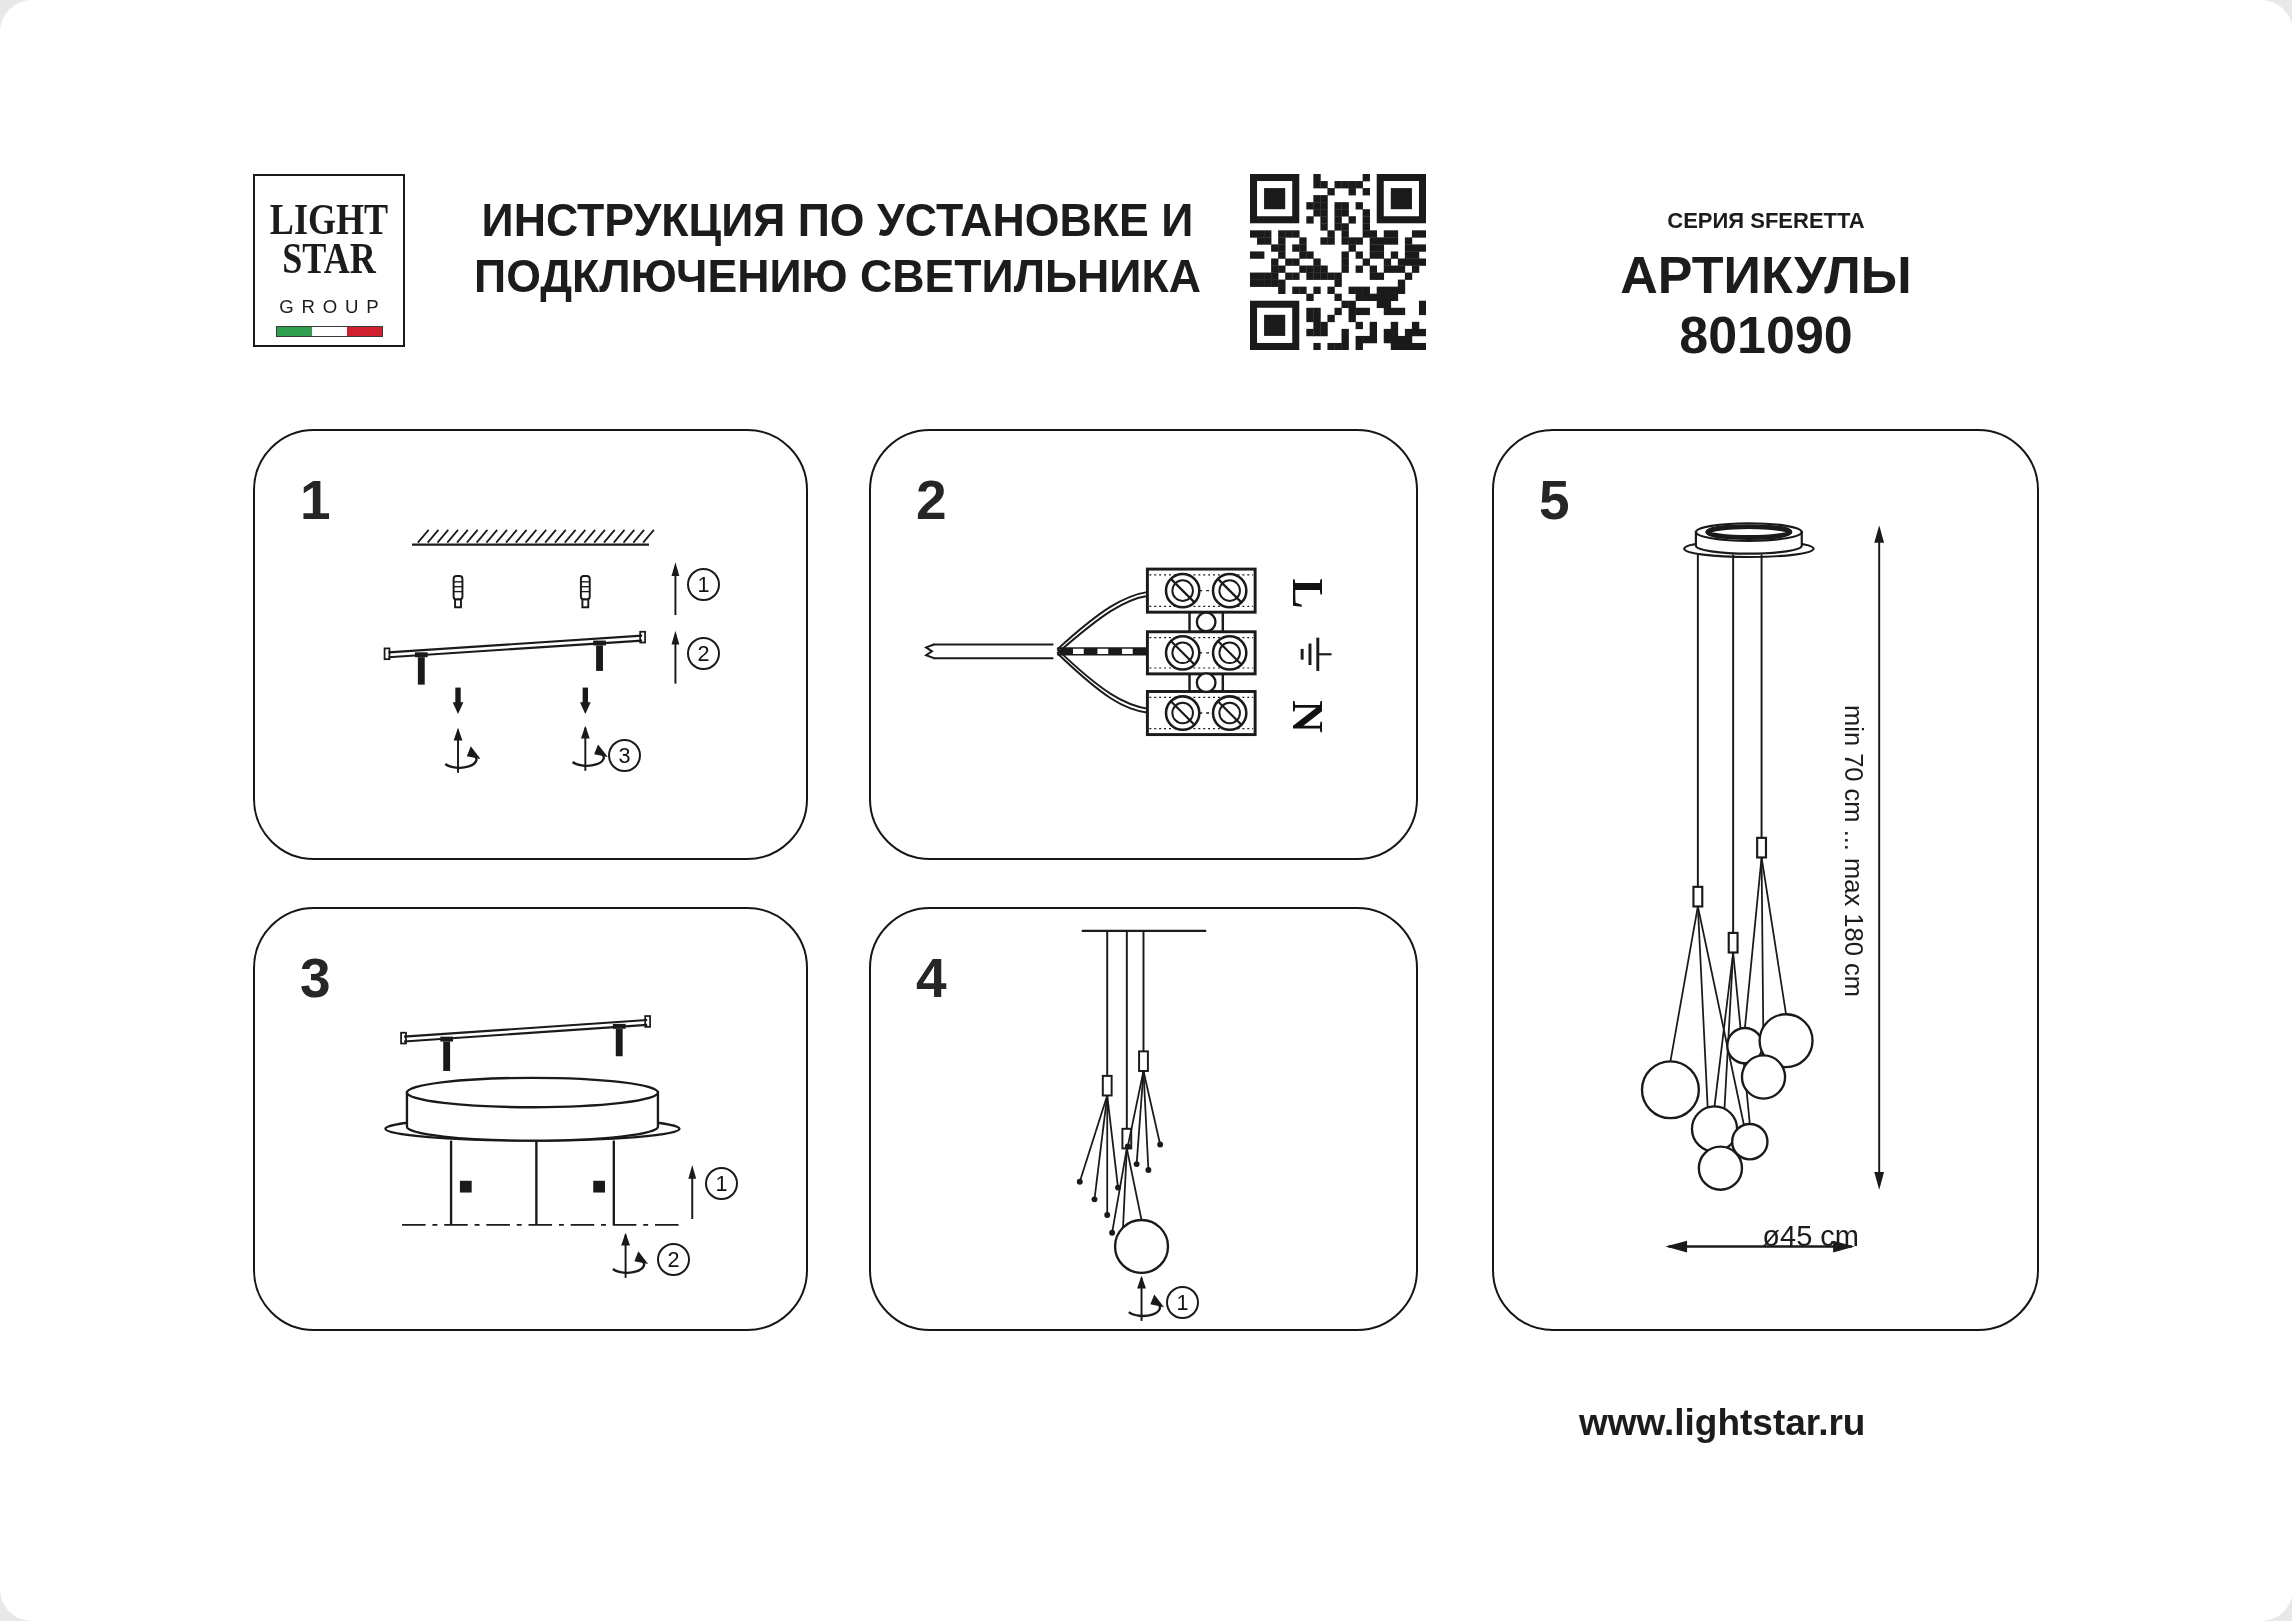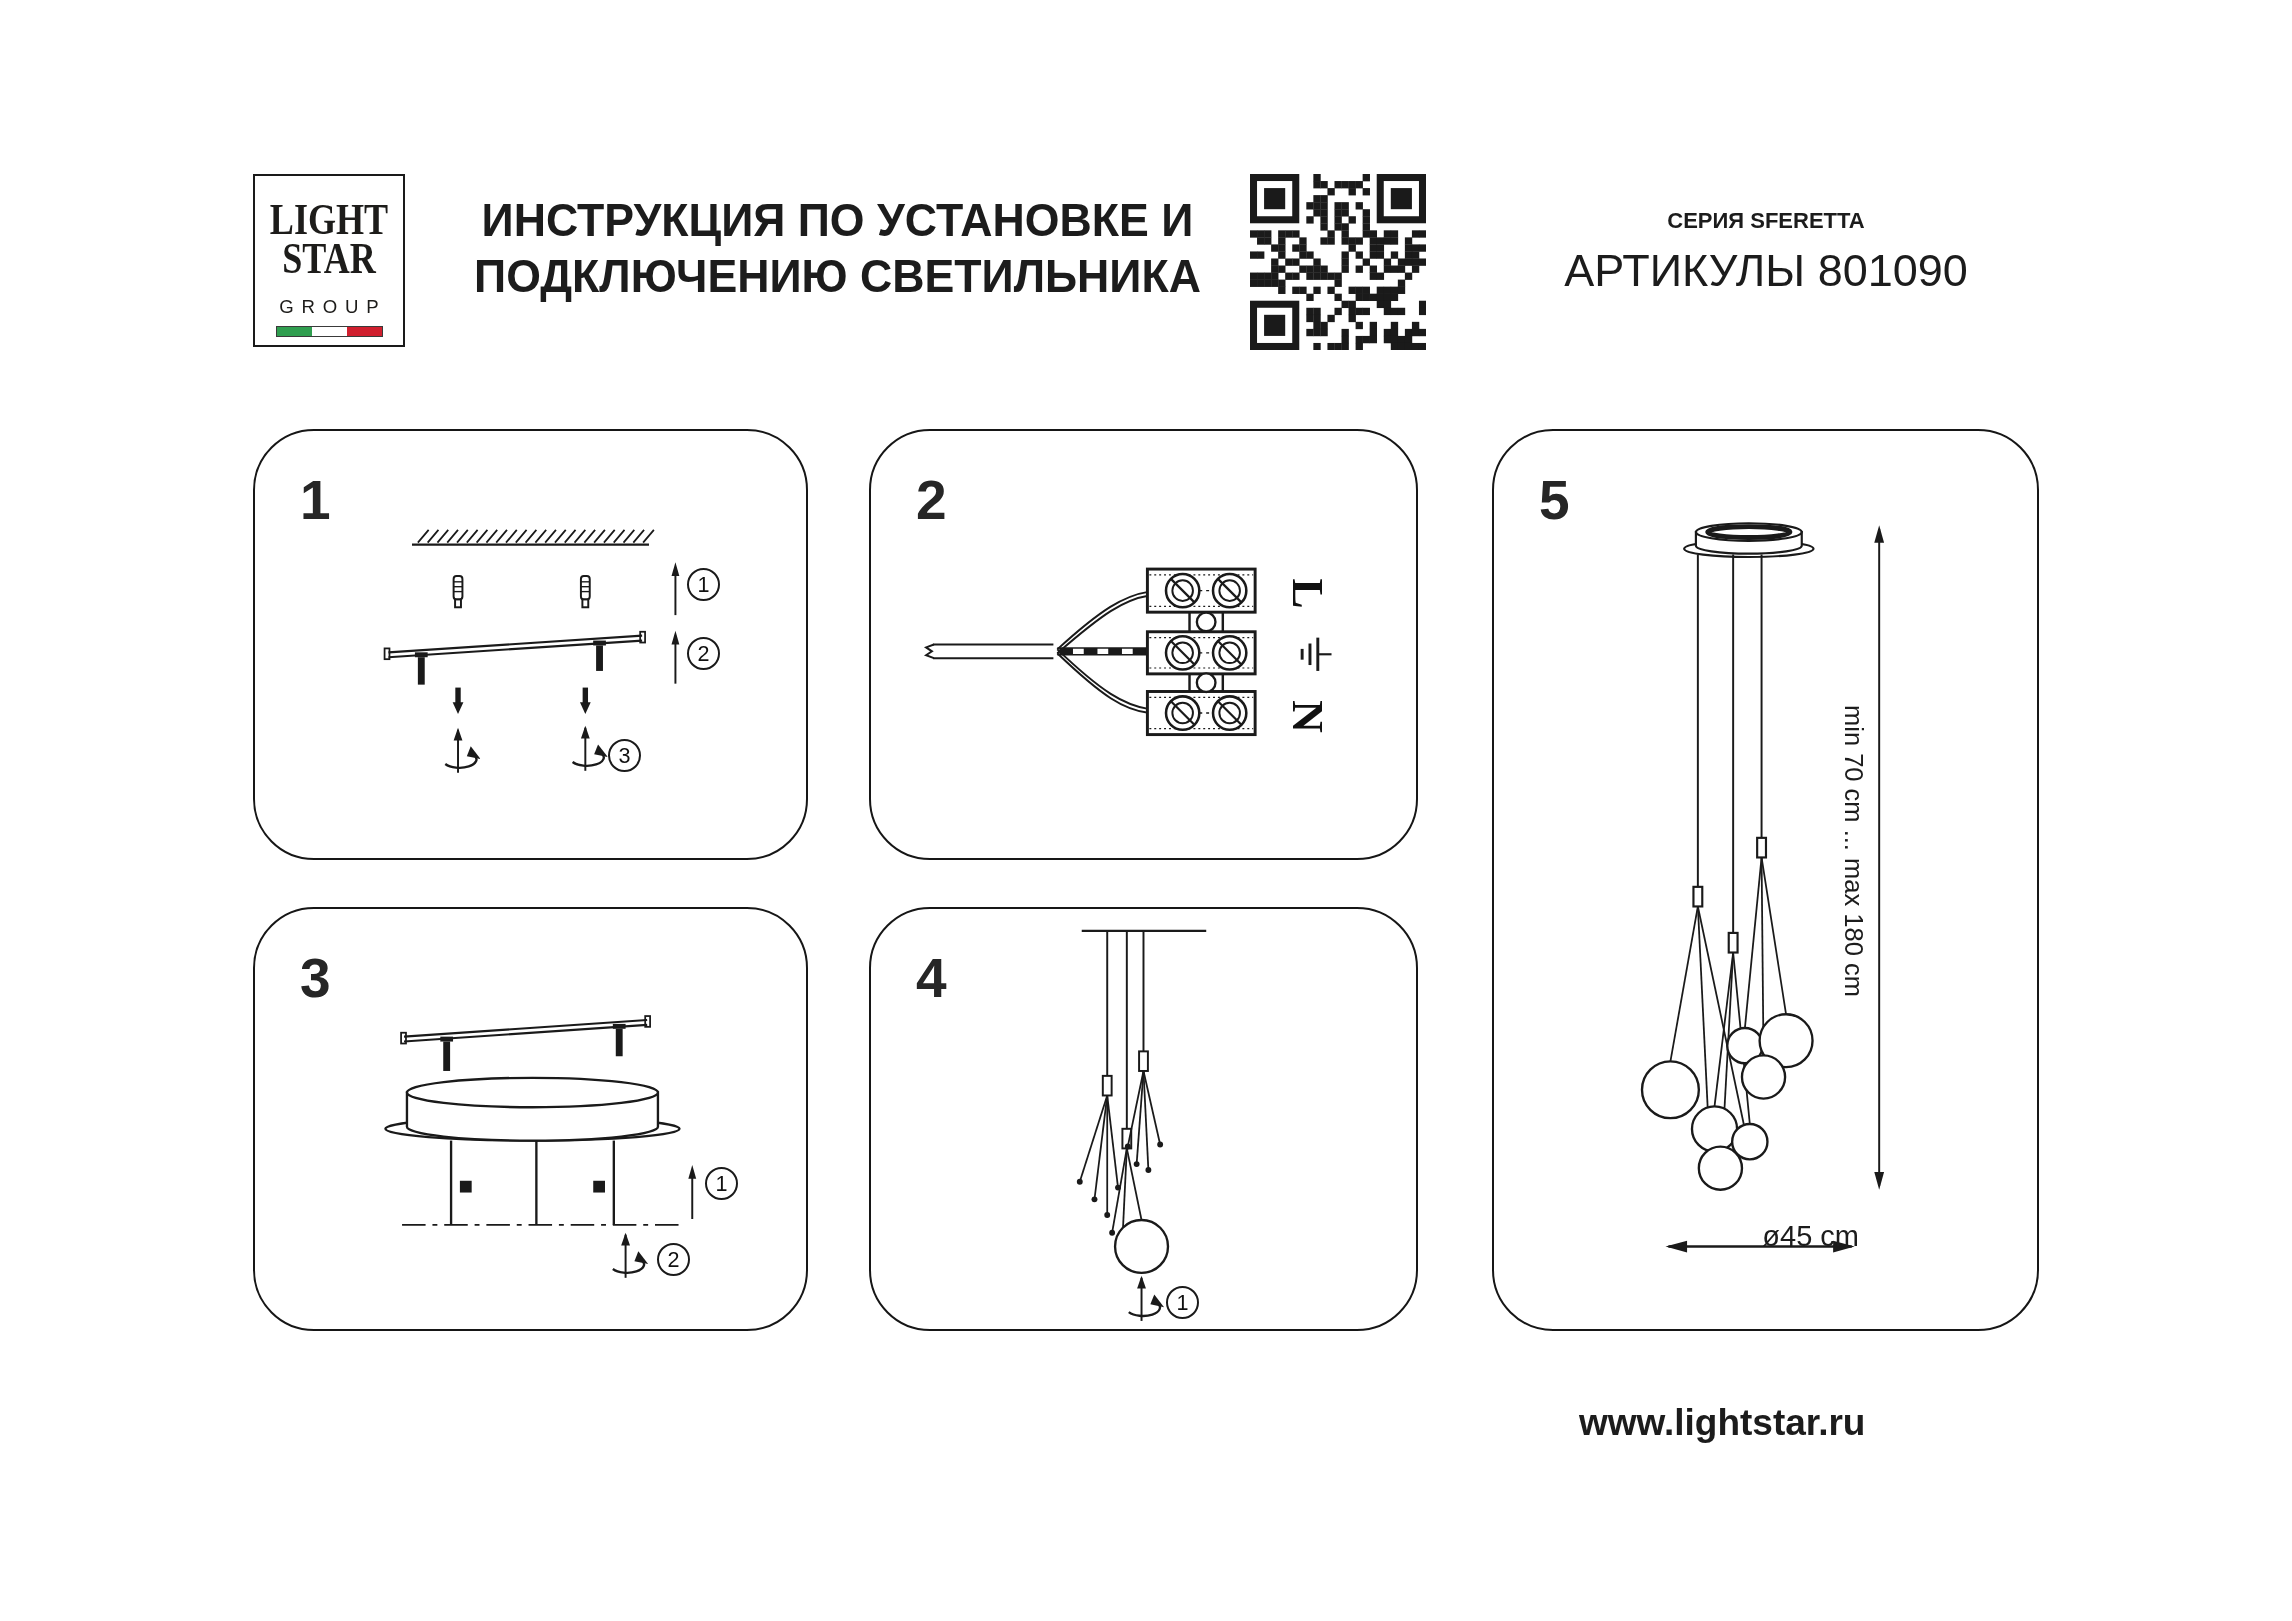--- a/index.html
+++ b/index.html
@@ -1,32 +1,32 @@
 <!DOCTYPE html>
 <html><head>
 <meta charset="utf-8">
 <style>
   html,body{margin:0;padding:0;background:#e8e8e8;}
   #sheet{position:relative;width:2293px;height:1621px;background:#ffffff;overflow:hidden;
-         font-family:"Liberation Sans",sans-serif;color:#1a1a1a;}
+         font-family:"Liberation Sans",sans-serif;color:#1a1a1a;border-radius:32px;}
   .abs{position:absolute;}
   
   #logo-box{left:253px;top:174px;width:152px;height:173px;border:2.5px solid #1a1a1a;
             box-sizing:border-box;text-align:center;padding-top:23.5px;}
   .logo-word{font-family:"Liberation Serif",serif;font-weight:700;font-size:44px;line-height:39px;
              letter-spacing:0px;transform:scaleX(.82);transform-origin:center;color:#1d1c1a;}
   .logo-group{font-size:18.6px;letter-spacing:7.8px;text-indent:7.8px;margin-top:18px;color:#1d1c1a;}
   .logo-flag{margin:8.8px auto 0;width:105px;height:8.8px;border:1.5px solid #3a3a3a;display:flex;}
   .logo-flag span{flex:1;height:100%;}
   #title{left:421px;top:192px;width:833px;text-align:center;font-weight:700;font-size:47px;
          line-height:56px;transform:scaleX(.95);transform-origin:center;color:#1c1c1c;}
   #qr-box{left:1250px;top:174px;width:176px;height:176px;}
   #series-box{left:1527px;top:208px;width:478px;text-align:center;color:#1c1c1c;}
   #series-line{font-weight:700;font-size:22px;}
-  #articles-line{font-weight:400;font-size:45px;margin-top:10.8px;}
+  #articles-line{font-weight:700;font-size:52px;margin-top:10.8px;}
   
   .panel{position:absolute;border:2.5px solid #161616;border-radius:61px;background:#fff;box-sizing:border-box;}
   #panel-1{left:253px;top:429px;width:555px;height:431px;}
   #panel-2{left:869px;top:429px;width:549px;height:431px;}
   #panel-3{left:253px;top:907px;width:555px;height:424px;}
   #panel-4{left:869px;top:907px;width:549px;height:424px;}
   #panel-5{left:1492px;top:429px;width:547px;height:902px;}
   .step-num{position:absolute;left:45px;top:37px;font-weight:700;font-size:55px;color:#262626;}
   .badge{position:absolute;width:29px;height:29px;border:2.2px solid #1a1a1a;border-radius:50%;
          display:flex;align-items:center;justify-content:center;font-size:21.6px;color:#111;background:#fff;}

